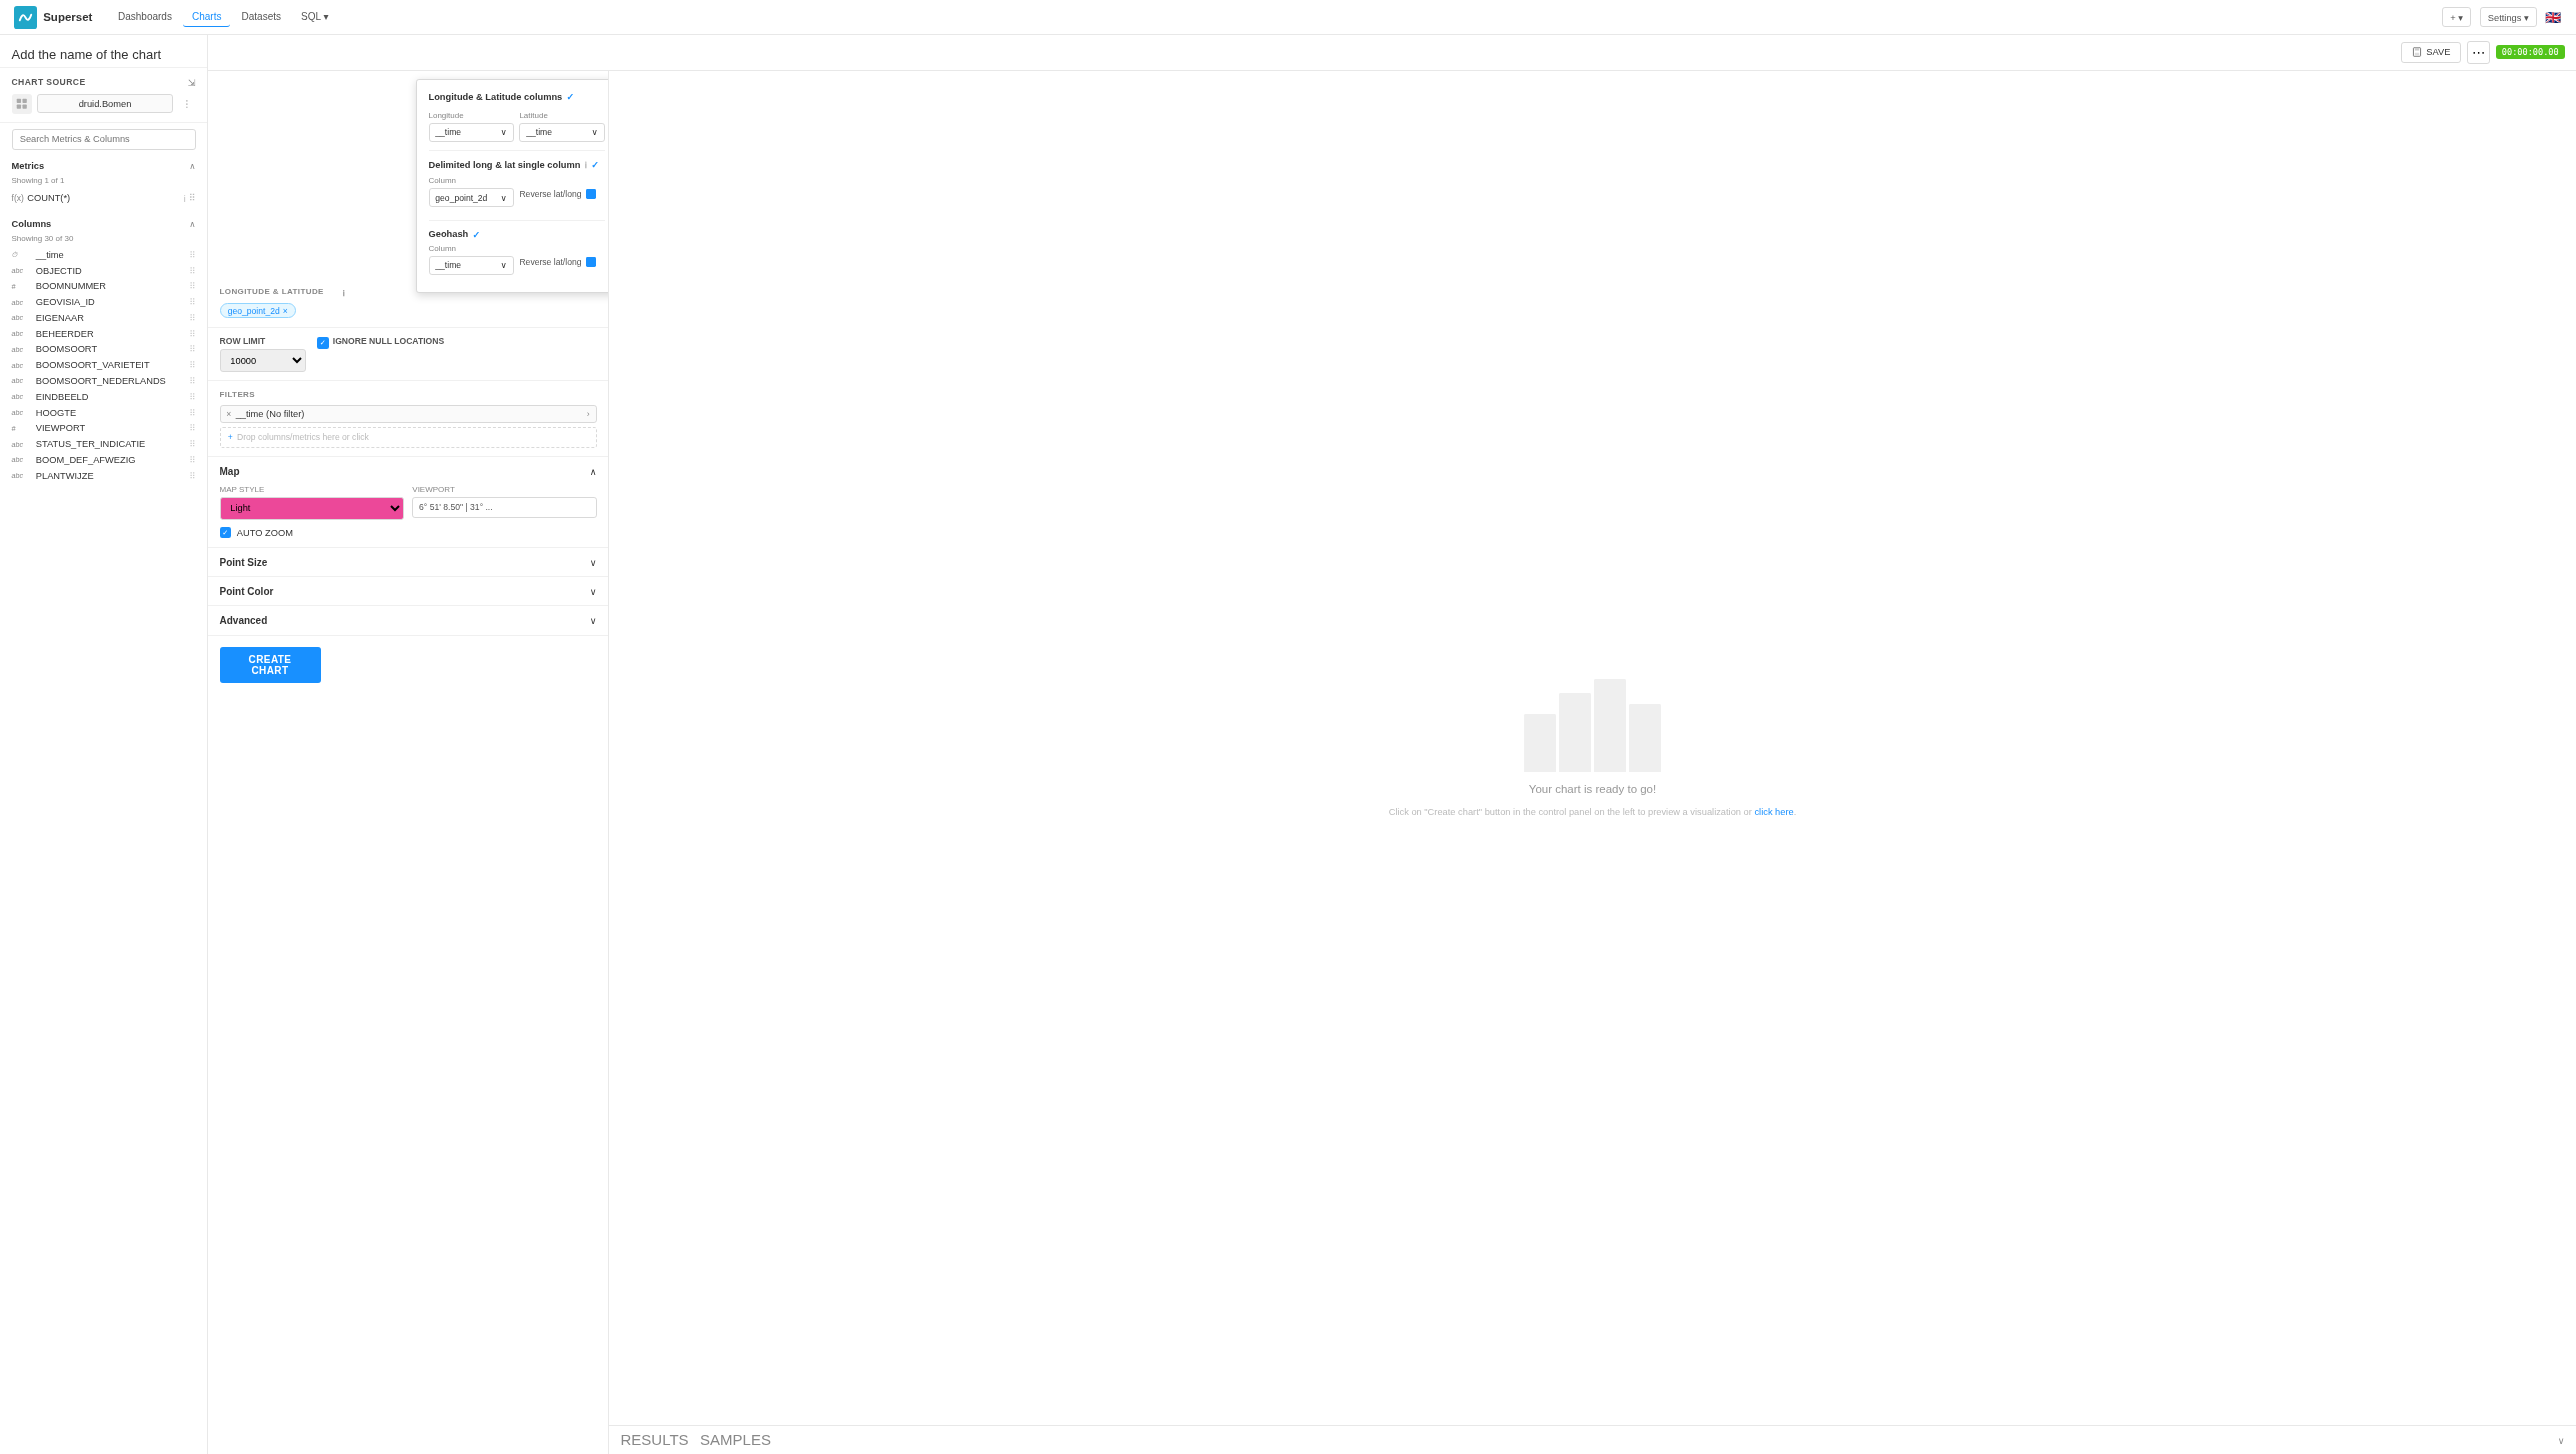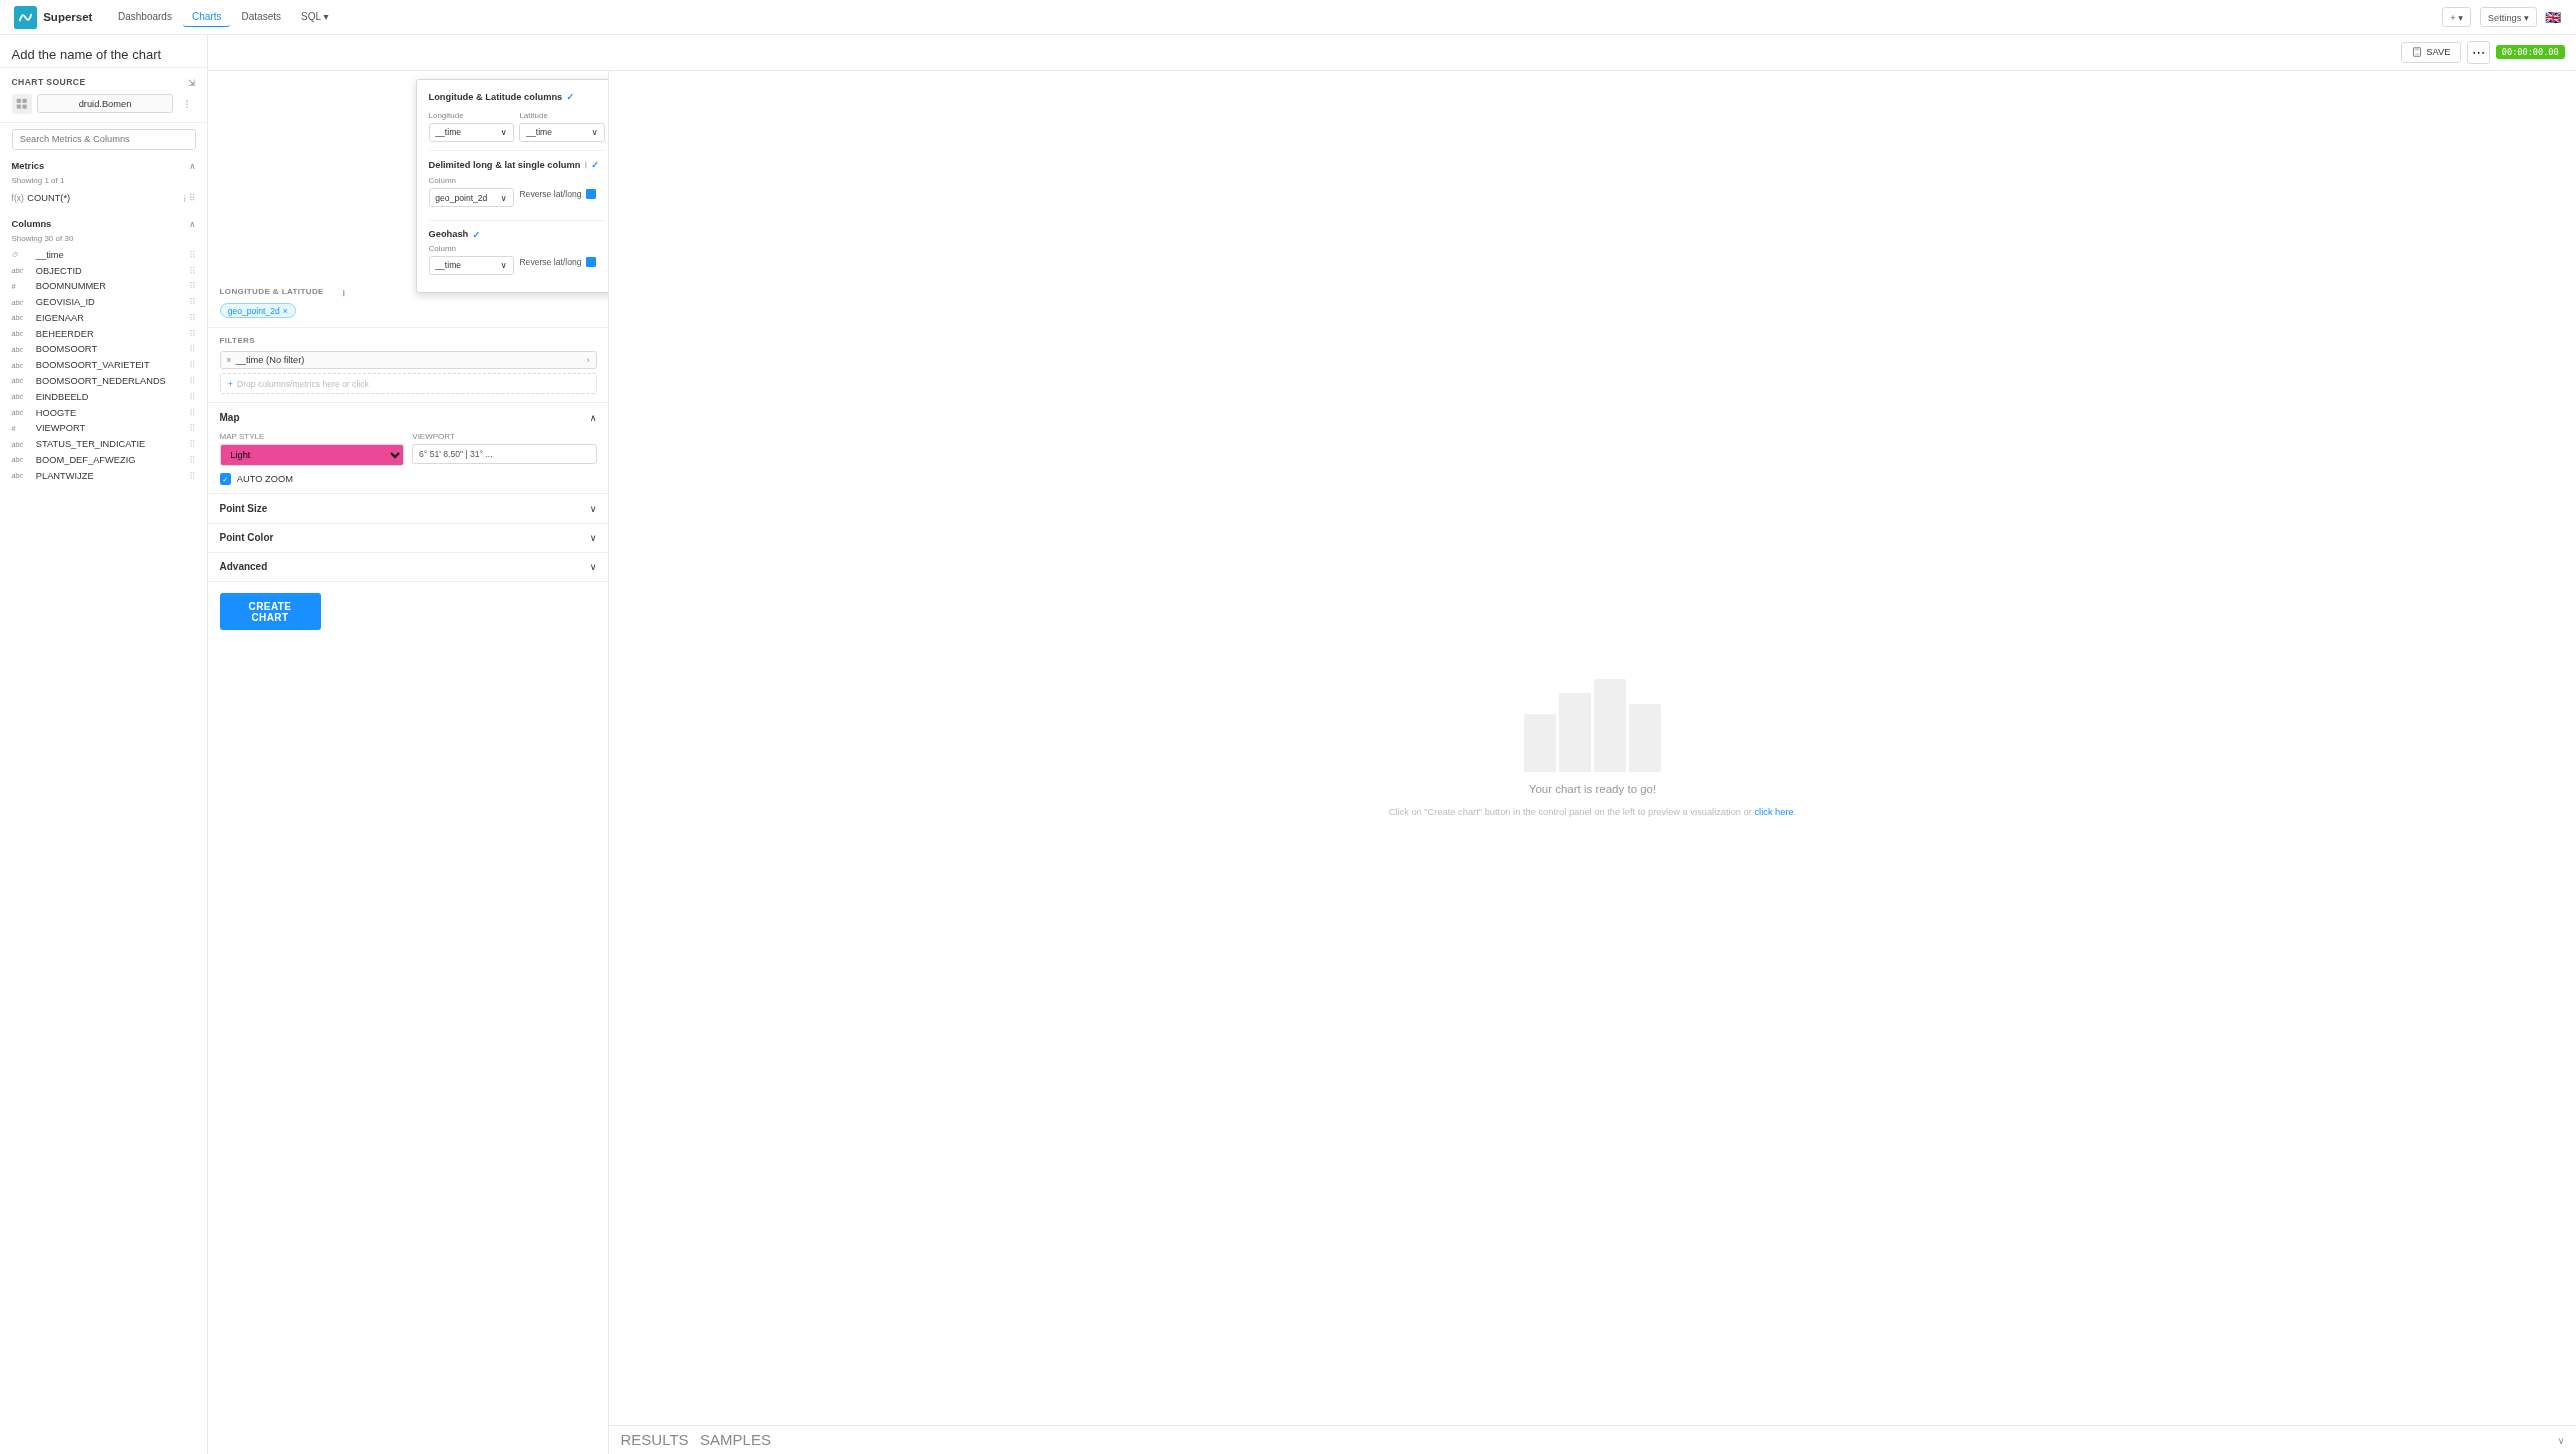--- a/index.html
+++ b/index.html
@@ -379,20 +379,34 @@
           <div class="cp-label">
             <span>LONGITUDE &amp; LATITUDE</span>
             <span style="cursor:pointer;">ℹ</span>
           </div>
           <div class="geo-tag">
             <span>geo_point_2d</span>
             <span style="cursor:pointer;color:#1890ff;">×</span>
           </div>
         </div>
 
+        <div class="cp-section">
+          <div class="row-limit-row">
+            <div class="row-limit-field">
+              <div class="cp-sublabel">ROW LIMIT</div>
+              <select class="row-limit-select">
+                <option>10000</option>
+              </select>
+            </div>
+            <div class="ignore-null-col">
+              <span class="cb-blue"></span>
+              <span class="cp-sublabel">IGNORE NULL LOCATIONS</span>
+            </div>
+          </div>
+        </div>
 
         <div class="filters-section">
           <div class="cp-label">
             <span>FILTERS</span>
           </div>
           <div class="filter-tag">
             <span class="filter-x">×</span>
             <span class="filter-label">__time (No filter)</span>
             <span class="filter-arrow">›</span>
           </div>

